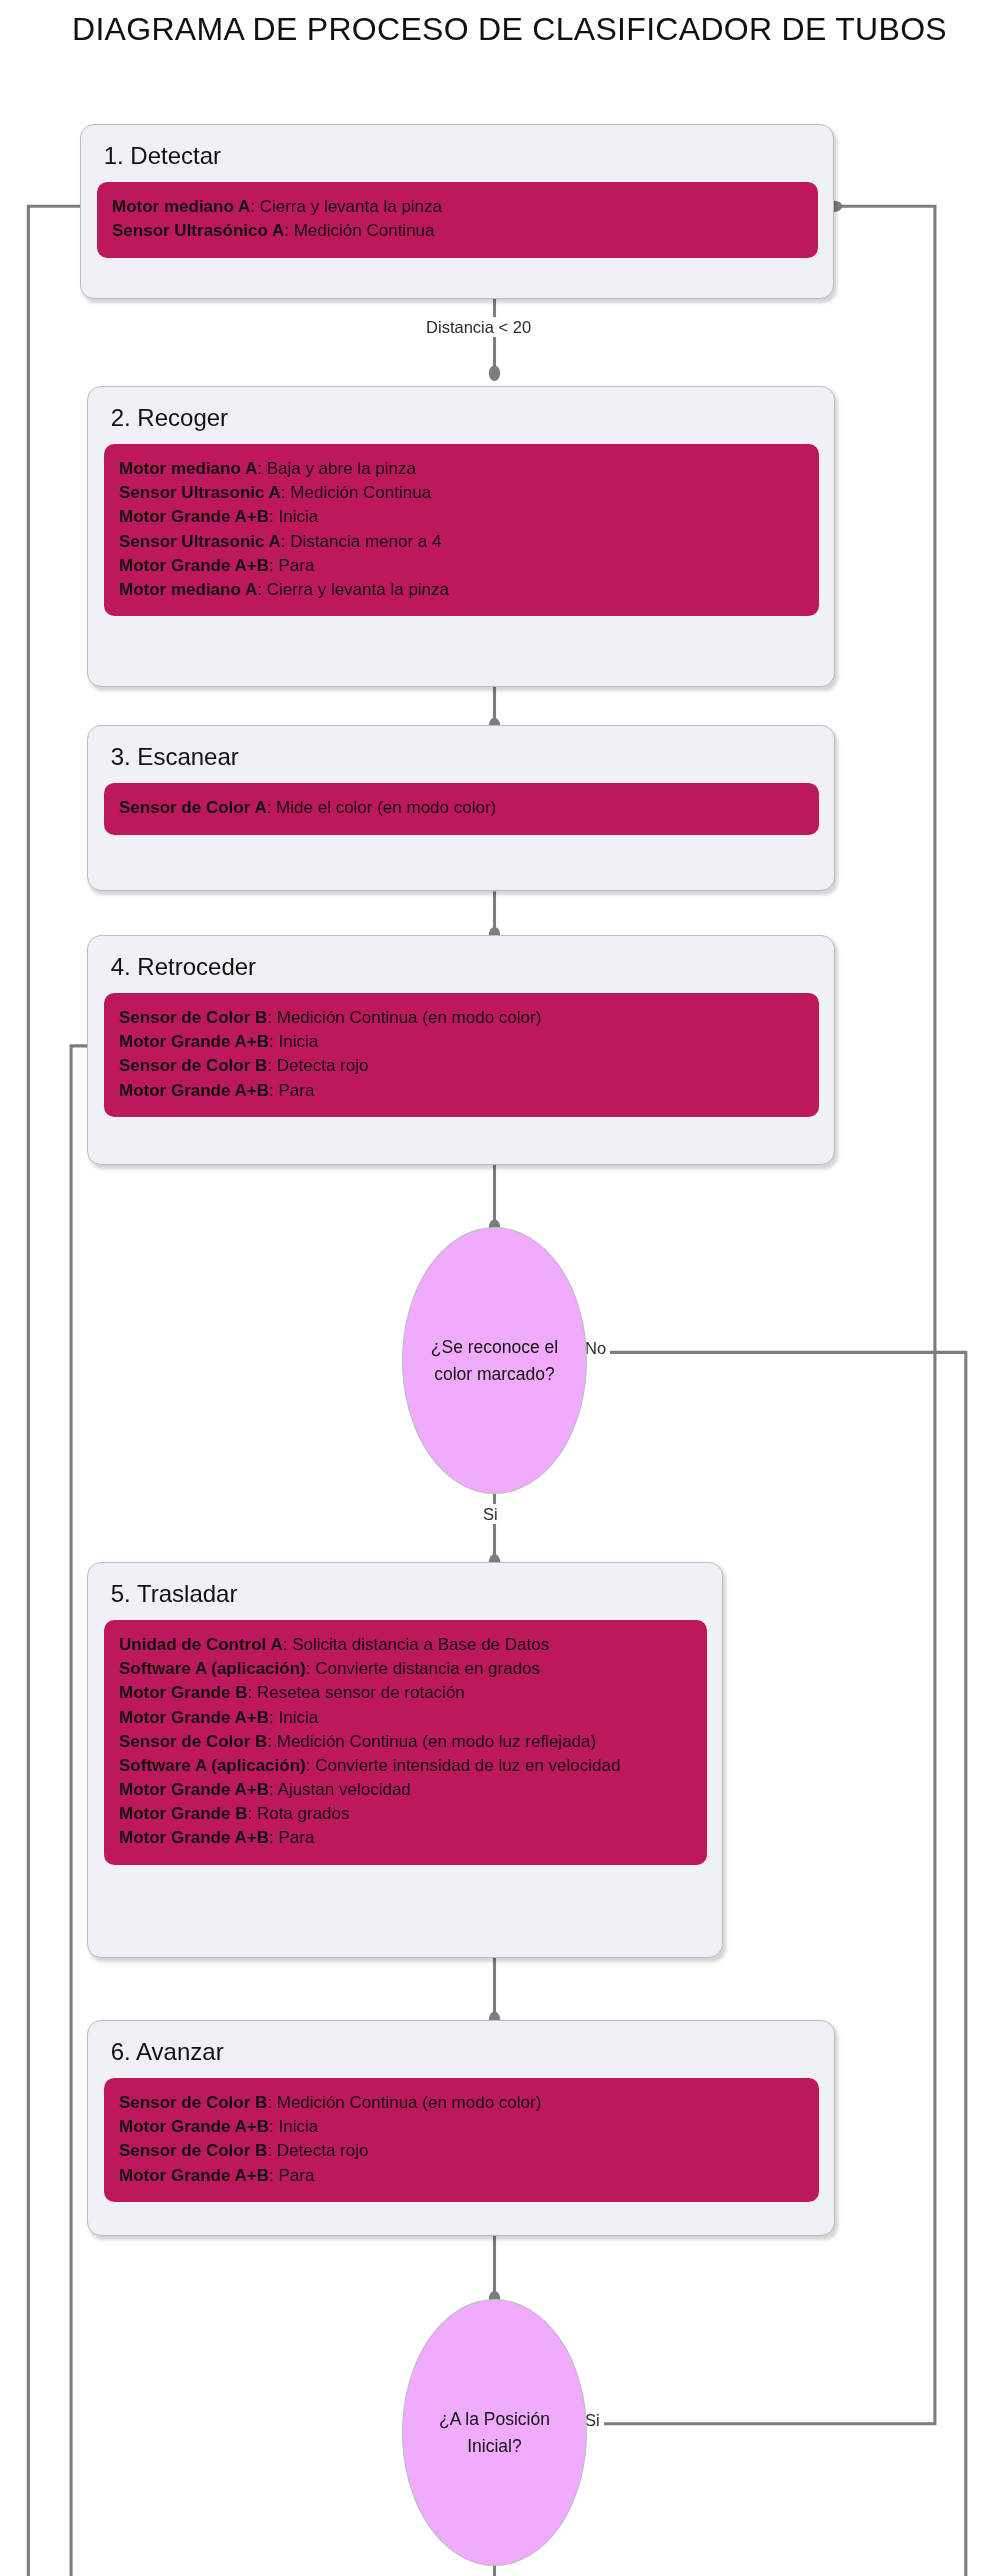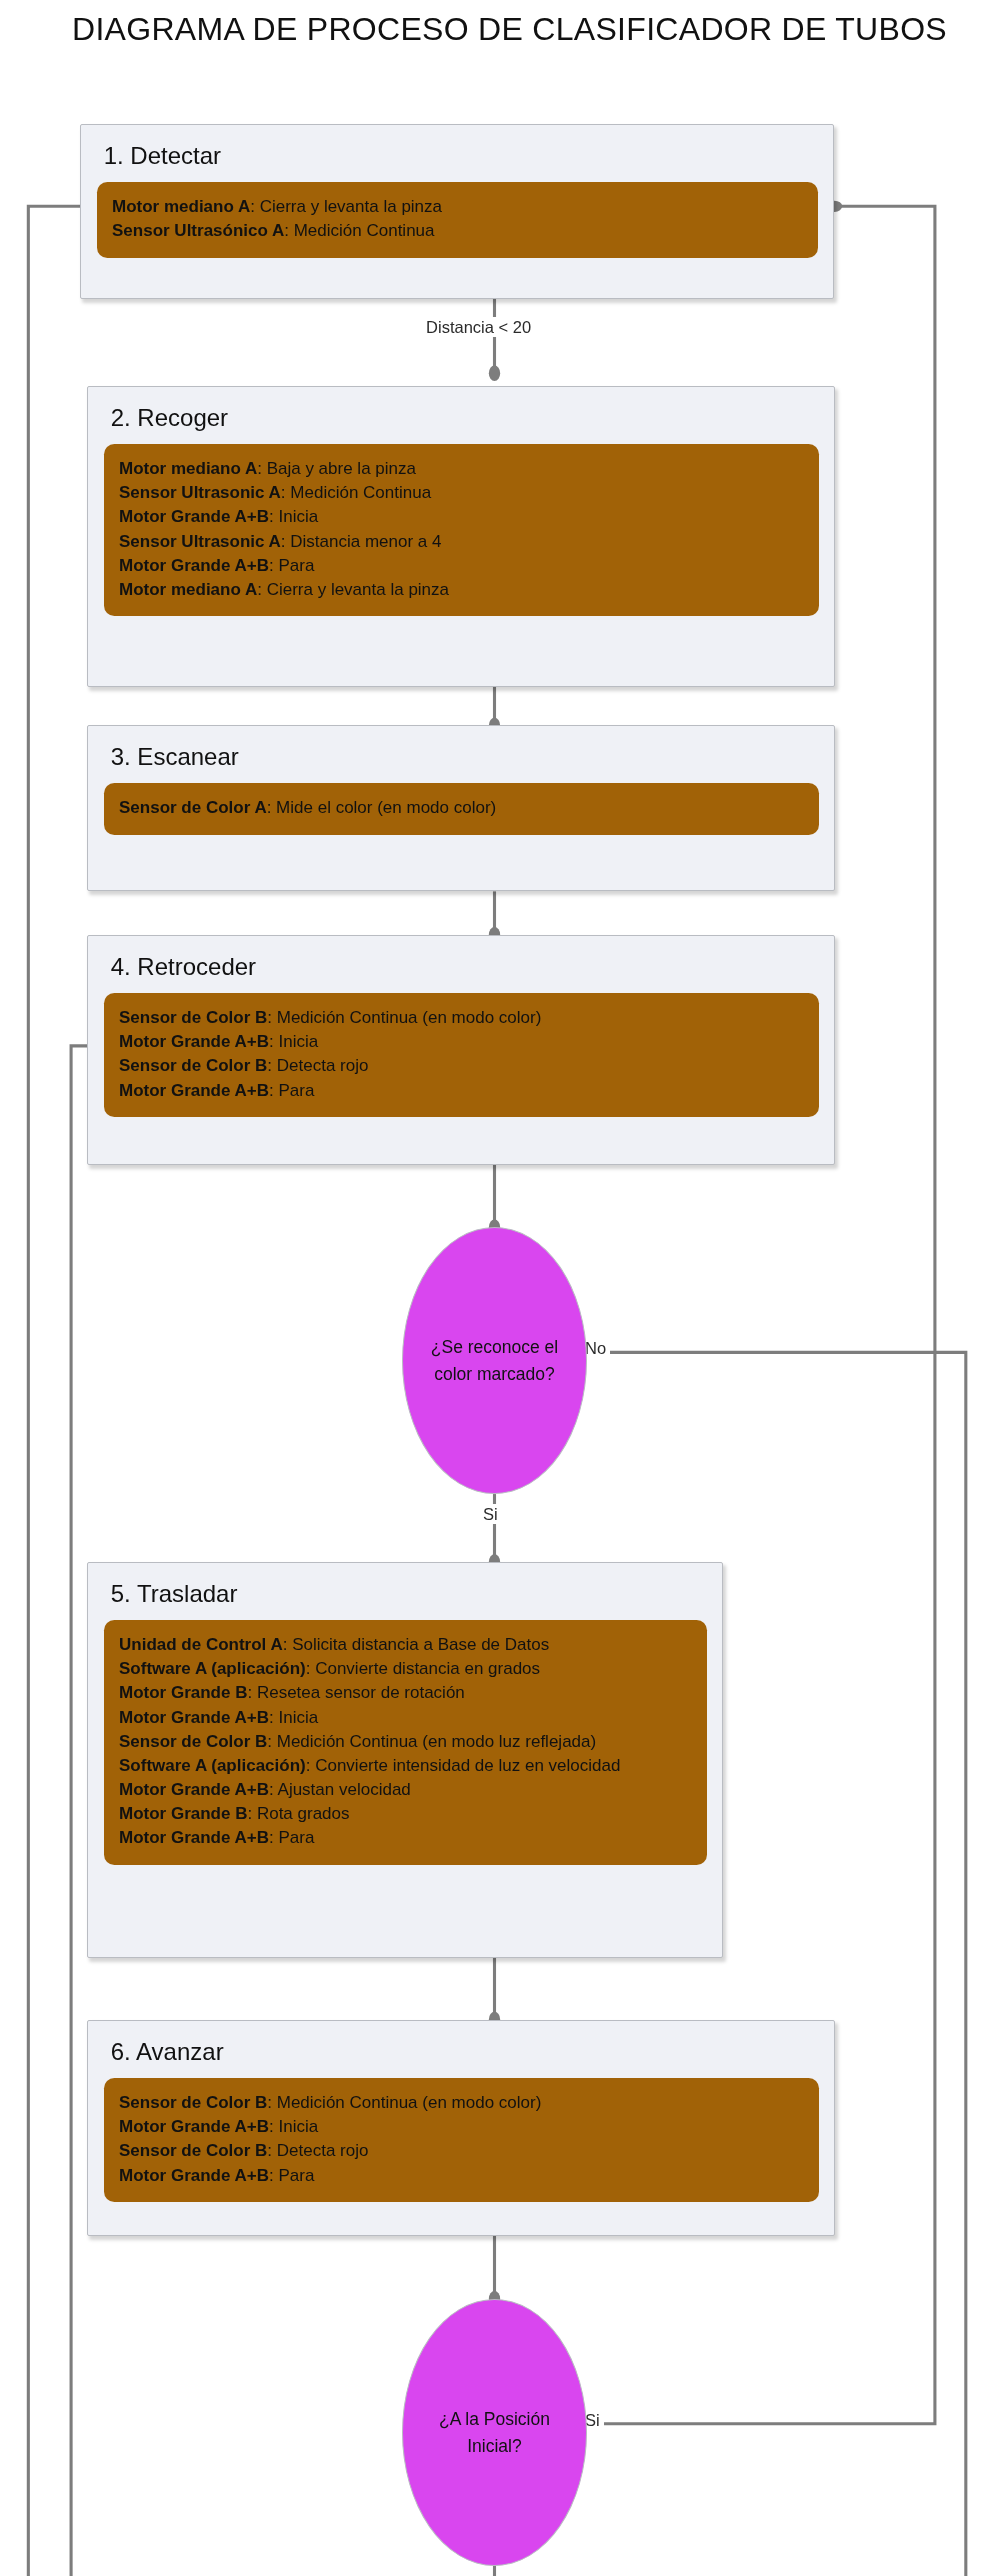--- a/index.html
+++ b/index.html
@@ -44,48 +44,48 @@
     padding:1px 4.1px;
     white-space:nowrap;
     line-height:1.1;
   }
   
   .node{
     position:absolute;
     box-sizing:border-box;
     background:#eff1f6;
     border:1.5px solid #b9bcc2;
-    border-radius:2px;
+    border-radius:14px;
     box-shadow:2.6px 3.1px 3.6px rgba(0,0,0,0.17);
     padding:13.4px 15.5px 15.5px 15.5px;
   }
   .node-title{
     font-size:24px;
     font-weight:400;
     color:#111111;
     line-height:1.25;
     margin:3.1px 0 10.3px 7.2px;
   }
   .node-body{
-    background:#a16207;
+    background:#be185d;
     border-radius:10.3px;
     padding:13.4px 15.5px 14.4px 15.5px;
   }
   .line{
     font-size:17px;
     line-height:1.42;
     color:#111111;
     white-space:normal;
   }
   .line b{font-weight:700;}
   
   .decision{
     position:absolute;
     box-sizing:border-box;
-    background:#d946ef;
+    background:#f0abfc;
     border:1.5px solid #b9bcc2;
     border-radius:50%;
     display:flex;
     align-items:center;
     justify-content:center;
     text-align:center;
   }
   .decision-text{
     font-size:17.5px;
     line-height:1.5;

